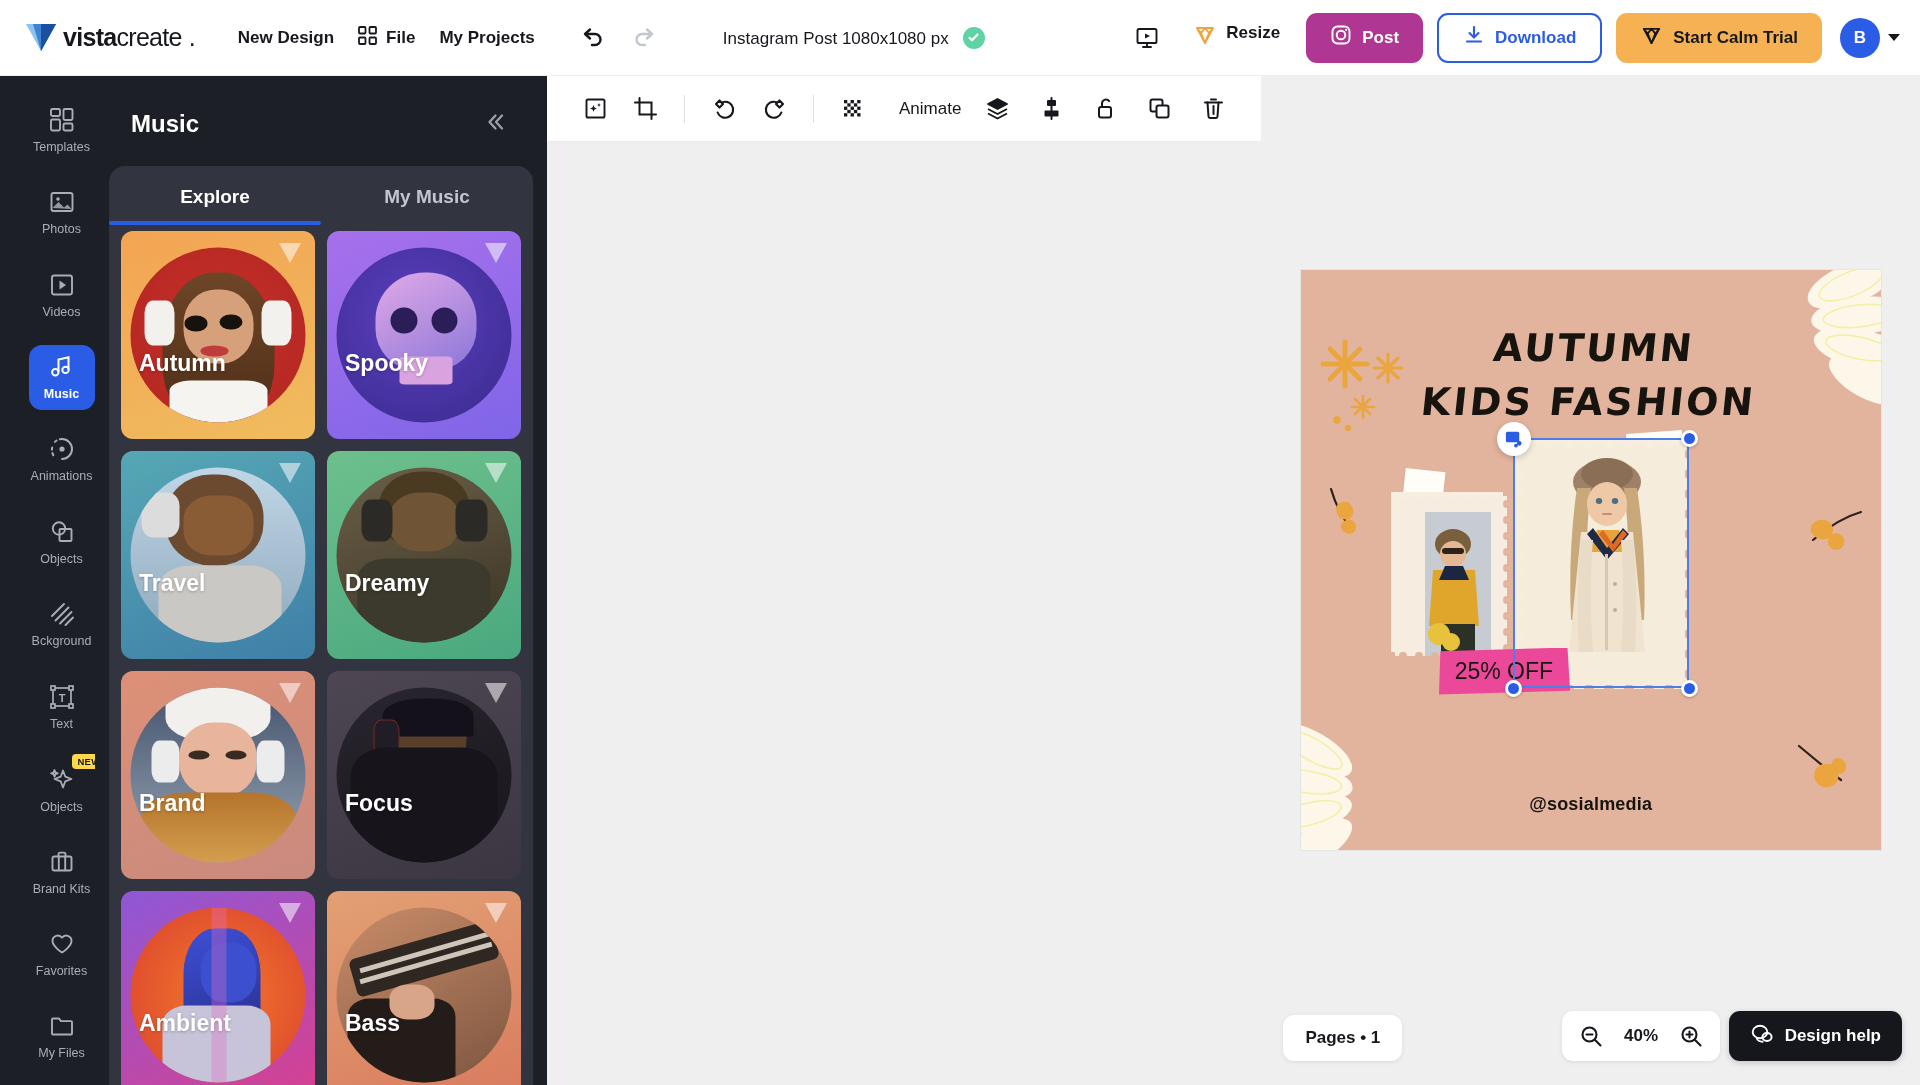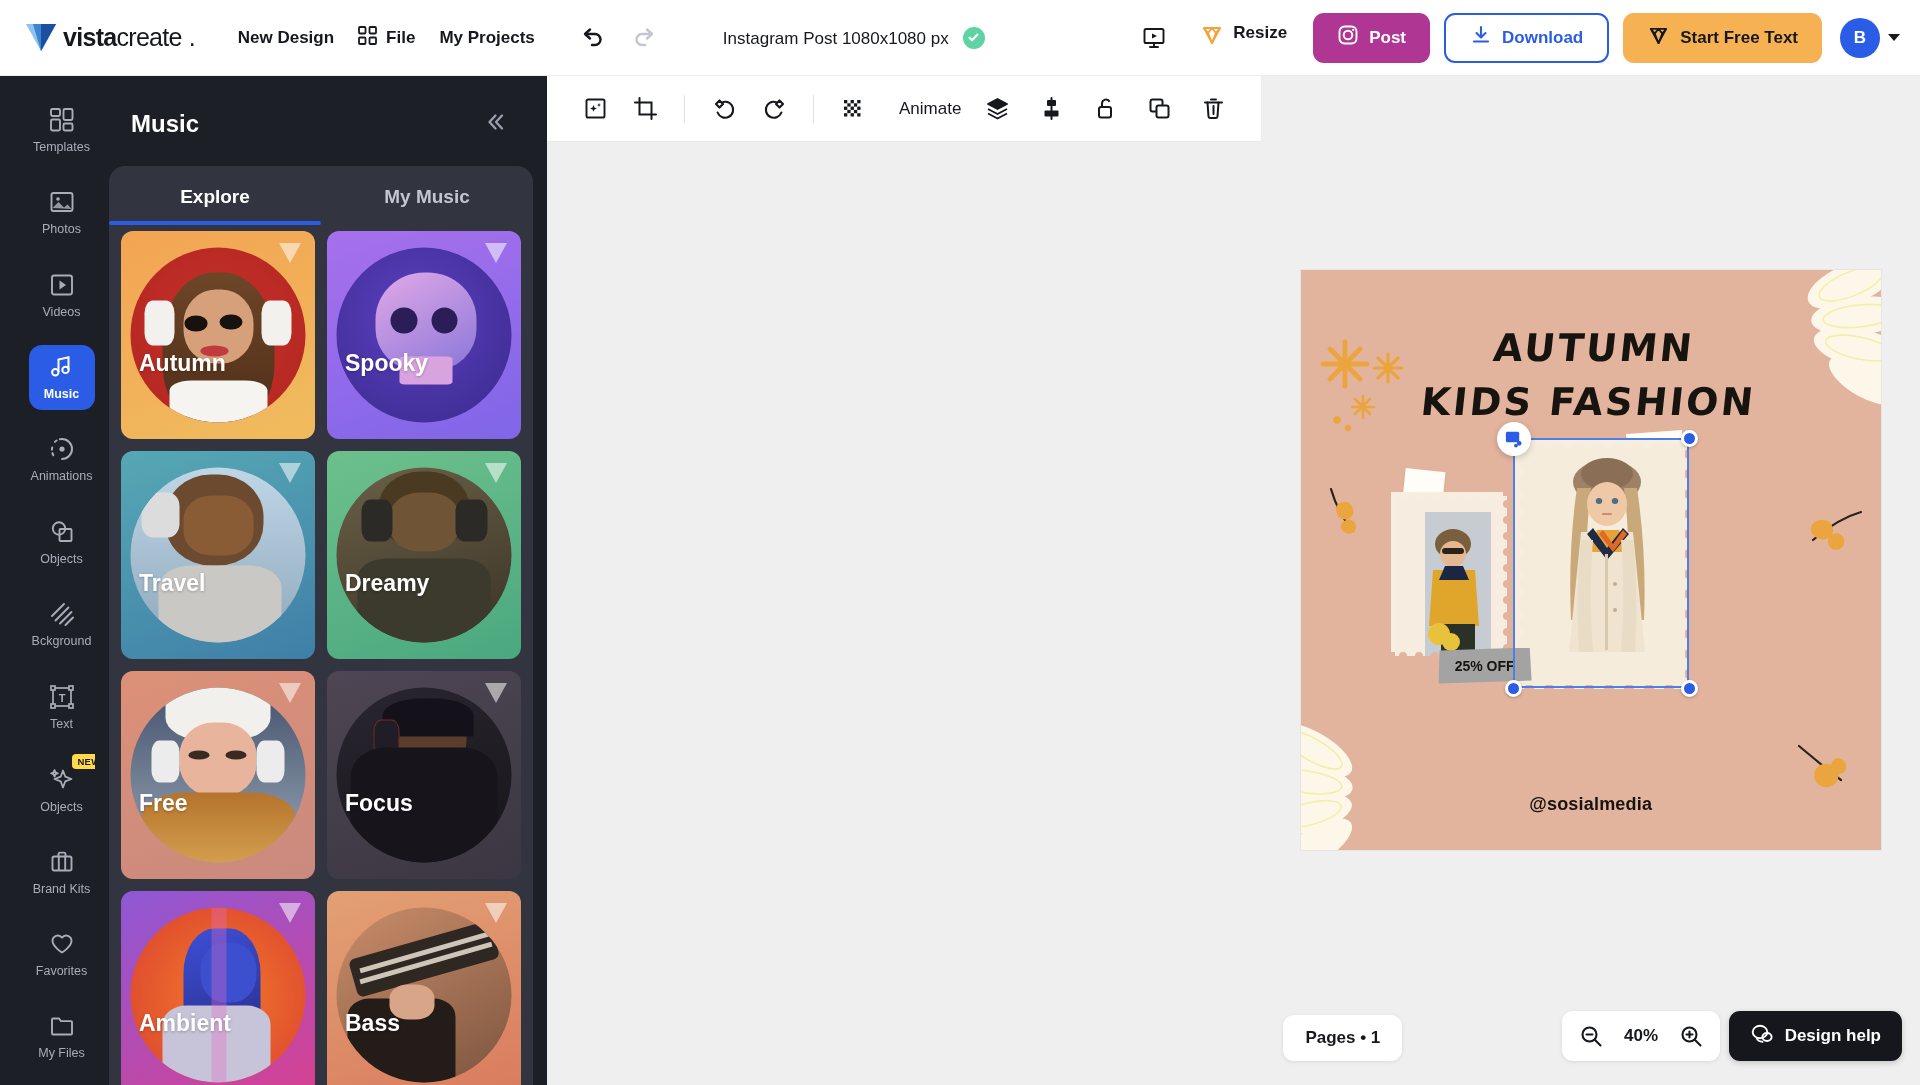--- a/index.html
+++ b/index.html
@@ -231,22 +231,22 @@
   }
   .stamp-small { left: 90px; top: 222px; width: 112px; height: 160px; }
   .stamp-big { left: 214px; top: 170px; width: 170px; height: 245px; }
 
   .tape {
     position: absolute; background: #fffdf8;
     box-shadow: 0 1px 3px rgba(0,0,0,0.07);
   }
   .badge-off {
     position: absolute; left: 137px; top: 378px;
-    background: #a3a3a3; color: #17140f;
-    font-size: 14px; font-weight: 700;
+    background: #ec4899; color: #17140f;
+    font-size: 23px; font-weight: 400;
     padding: 10px 17px;
     clip-path: polygon(2% 8%, 98% 0%, 100% 92%, 1% 100%);
     z-index: 6;
   }
   .sun-burst { position: absolute; }
   .leaf { position: absolute; }
   .petal-blob { position: absolute; }
 
   
   .sel-box {
@@ -398,21 +398,21 @@
       </div>
 
       <div class="btn-trial">
         <span>
           <svg width="23" height="23" viewBox="0 0 24 24" fill="none" stroke="#16181d" stroke-width="1.9" stroke-linejoin="round">
             <path d="M4 5h16l-8 15z"></path>
             <path d="M4 5l4 5 4-5 4 5 4-5"></path>
             <path d="M8 10l4 10 4-10"></path>
           </svg>
         </span>
-        <span>Start Free Text</span>
+        <span>Start Calm Trial</span>
       </div>
 
       <div class="avatar-wrap">
         <div class="avatar">B</div>
         <div class="caret-down"></div>
       </div>
     </div>
   </div>
 
   <div class="body-row">
@@ -642,21 +642,21 @@
                 <div style="position:absolute;left:54%;top:36%;width:12%;height:5%;border-radius:50%;background:#3a2b22;"></div>
                 <div style="position:absolute;left:12%;top:30%;width:16%;height:24%;border-radius:28%;background:#ececec;"></div>
                 <div style="position:absolute;left:72%;top:30%;width:16%;height:24%;border-radius:28%;background:#ececec;"></div>
                 <div style="position:absolute;left:6%;top:60%;width:88%;height:46%;border-radius:30% 30% 0 0;background:linear-gradient(180deg,#b5742c,#d8a453);"></div>
               </div>
               <div class="vmark">
                 <svg width="22" height="20" viewBox="0 0 22 20">
                     <polygon points="0,0 22,0 11,20" fill="#ffffff" opacity="0.75"></polygon>
                   </svg>
               </div>
-              <div class="mlabel">Free</div>
+              <div class="mlabel">Brand</div>
             </div>
 
             <div class="mcard" style="background:linear-gradient(160deg,#4e4753,#3b3642);">
               <div class="circle" style="background:linear-gradient(160deg,#2a2630,#171419);">
                 <div style="position:absolute;left:30%;top:8%;width:44%;height:40%;border-radius:44%;background:#5a3e2c;"></div>
                 <div style="position:absolute;left:26%;top:6%;width:52%;height:22%;border-radius:44% 44% 0 0;background:#14111a;"></div>
                 <div style="position:absolute;left:21%;top:18%;width:15%;height:22%;border-radius:30%;background:#211d27;border:1.5px solid #6e2a2a;"></div>
                 <div style="position:absolute;left:8%;top:34%;width:84%;height:70%;border-radius:24% 24% 0 0;background:#17141b;"></div>
               </div>
               <div class="vmark">

